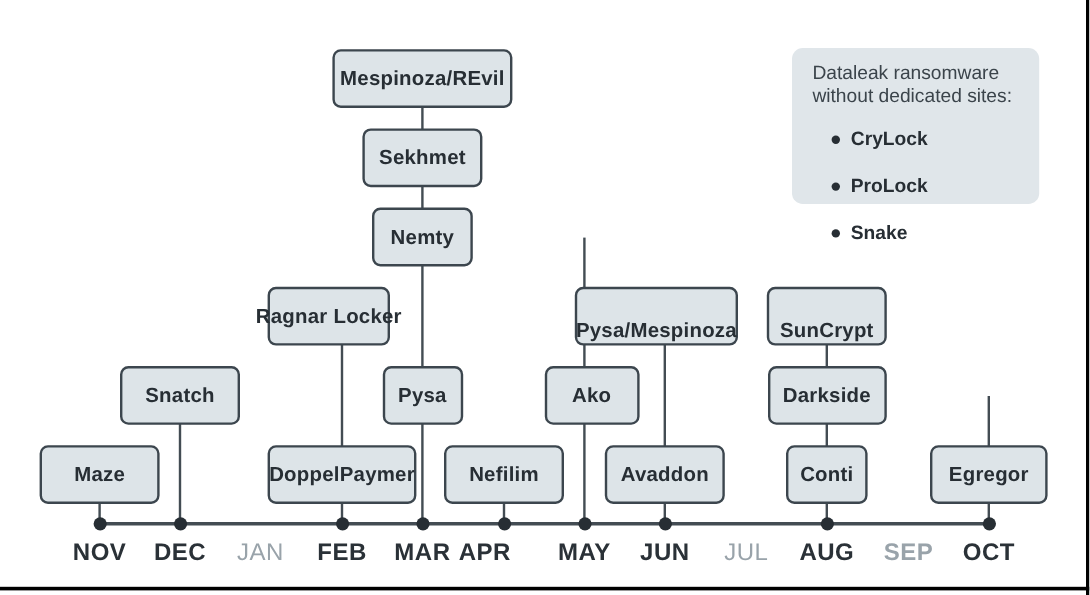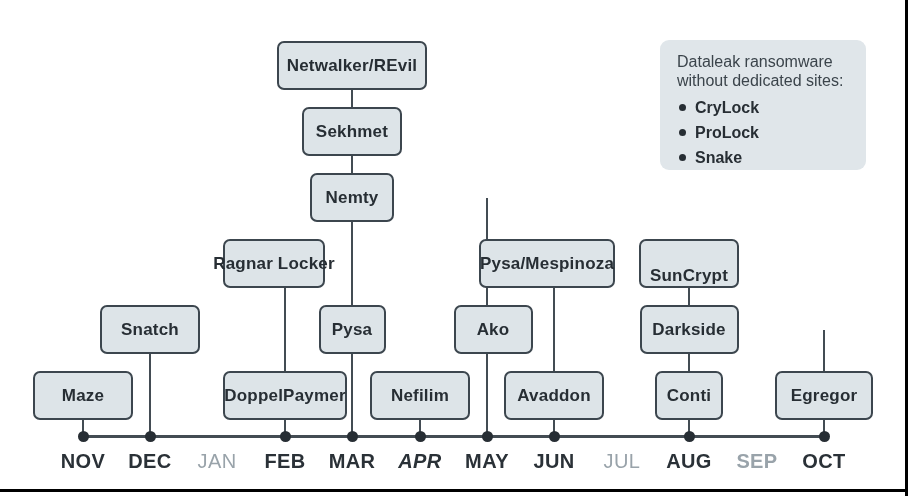--- a/index.html
+++ b/index.html
@@ -27,21 +27,21 @@
   .month.active   { color:var(--month-active,#2a3137); }
   .month.inactive { color:var(--month-inactive,#99a3aa); font-weight:500; }
   .legend {
     position:absolute; left:660px; top:40px; width:206px; height:130px;
     box-sizing:border-box; padding:12px 12px 8px 17px;
     background:var(--legend-bg,#e0e6ea); border-radius:9px; z-index:4;
   }
   .legend-title { font-size:16px; line-height:19px; color:var(--legend-text,#3b444b); }
   .legend ul { list-style:none; margin:5px 0 0 0; padding:0; }
   .legend li {
-    position:relative; padding-left:18px; margin:0;
+    position:relative; padding-left:18px; margin:14px;
     font-size:16px; font-weight:bold; color:var(--box-text,#272e34); line-height:25px;
   }
   .legend .bullet {
     position:absolute; left:2px; top:9px; width:7px; height:7px;
     border-radius:50%; background:var(--box-text,#272e34);
   }
   .frame-bottom { position:absolute; left:0; top:489px; width:908px; height:3px; background:var(--frame,#000000); z-index:5; }
   .frame-right  { position:absolute; left:905px; top:0; width:3px; height:496px; background:var(--frame,#000000); z-index:5; }
 </style>
 </head>
@@ -65,32 +65,32 @@
     <div class="vline" style="left: 486px; top: 198px; height: 238.5px;"></div>
     <div class="vline" style="left: 284px; top: 264px; height: 172.5px;"></div>
     <div class="vline" style="left: 553px; top: 264px; height: 172.5px;"></div>
     <div class="vline" style="left: 688px; top: 264px; height: 172.5px;"></div>
     <div class="vline" style="left: 149px; top: 330px; height: 106.5px;"></div>
     <div class="vline" style="left: 823px; top: 330px; height: 106.5px;"></div>
     <div class="vline" style="left: 82px; top: 396px; height: 40.5px;"></div>
     <div class="vline" style="left: 419px; top: 396px; height: 40.5px;"></div>
     <div class="axis" style="left: 82px; top: 435px; width: 743px;"></div>
     <div class="node" style="left: 277px; top: 41px; width: 150px;">
-      <span class="node-label">Netwalker/REvil</span>
+      <span class="node-label">Mespinoza/REvil</span>
     </div>
     <div class="node" style="left: 302px; top: 107px; width: 100px;">
       <span class="node-label">Sekhmet</span>
     </div>
     <div class="node" style="left: 310px; top: 173px; width: 84px;">
       <span class="node-label">Nemty</span>
     </div>
     <div class="node" style="left: 223px; top: 239px; width: 102px;">
       <span class="node-label">Ragnar Locker</span>
     </div>
-    <div class="node" style="left: 479px; top: 239px; width: 136px;">
+    <div class="node" style="left: 479px; top: 239px; width: 136px; align-items: flex-end;">
       <span class="node-label">Pysa/Mespinoza</span>
     </div>
     <div class="node" style="left: 639px; top: 239px; width: 100px; align-items: flex-end;">
       <span class="node-label">SunCrypt</span>
     </div>
     <div class="node" style="left: 100px; top: 305px; width: 100px;">
       <span class="node-label">Snatch</span>
     </div>
     <div class="node" style="left: 318.5px; top: 305px; width: 67px;">
       <span class="node-label">Pysa</span>
@@ -122,21 +122,21 @@
     <div class="dot" style="left: 77.5px; top: 431px;"></div>
     <div class="month active" style="left: 83px; top: 451px;">NOV</div>
     <div class="dot" style="left: 144.5px; top: 431px;"></div>
     <div class="month active" style="left: 150px; top: 451px;">DEC</div>
     <div class="month inactive" style="left: 217px; top: 451px;">JAN</div>
     <div class="dot" style="left: 279.5px; top: 431px;"></div>
     <div class="month active" style="left: 285px; top: 451px;">FEB</div>
     <div class="dot" style="left: 346.5px; top: 431px;"></div>
     <div class="month active" style="left: 352px; top: 451px;">MAR</div>
     <div class="dot" style="left: 414.5px; top: 431px;"></div>
-    <div class="month active" style="left: 420px; top: 451px; font-style: italic;">APR</div>
+    <div class="month active" style="left: 404px; top: 451px;">APR</div>
     <div class="dot" style="left: 481.5px; top: 431px;"></div>
     <div class="month active" style="left: 487px; top: 451px;">MAY</div>
     <div class="dot" style="left: 548.5px; top: 431px;"></div>
     <div class="month active" style="left: 554px; top: 451px;">JUN</div>
     <div class="month inactive" style="left: 622px; top: 451px;">JUL</div>
     <div class="dot" style="left: 683.5px; top: 431px;"></div>
     <div class="month active" style="left: 689px; top: 451px;">AUG</div>
     <div class="month inactive" style="left: 757px; top: 451px; font-weight: bold;">SEP</div>
     <div class="dot" style="left: 818.5px; top: 431px;"></div>
     <div class="month active" style="left: 824px; top: 451px;">OCT</div>

